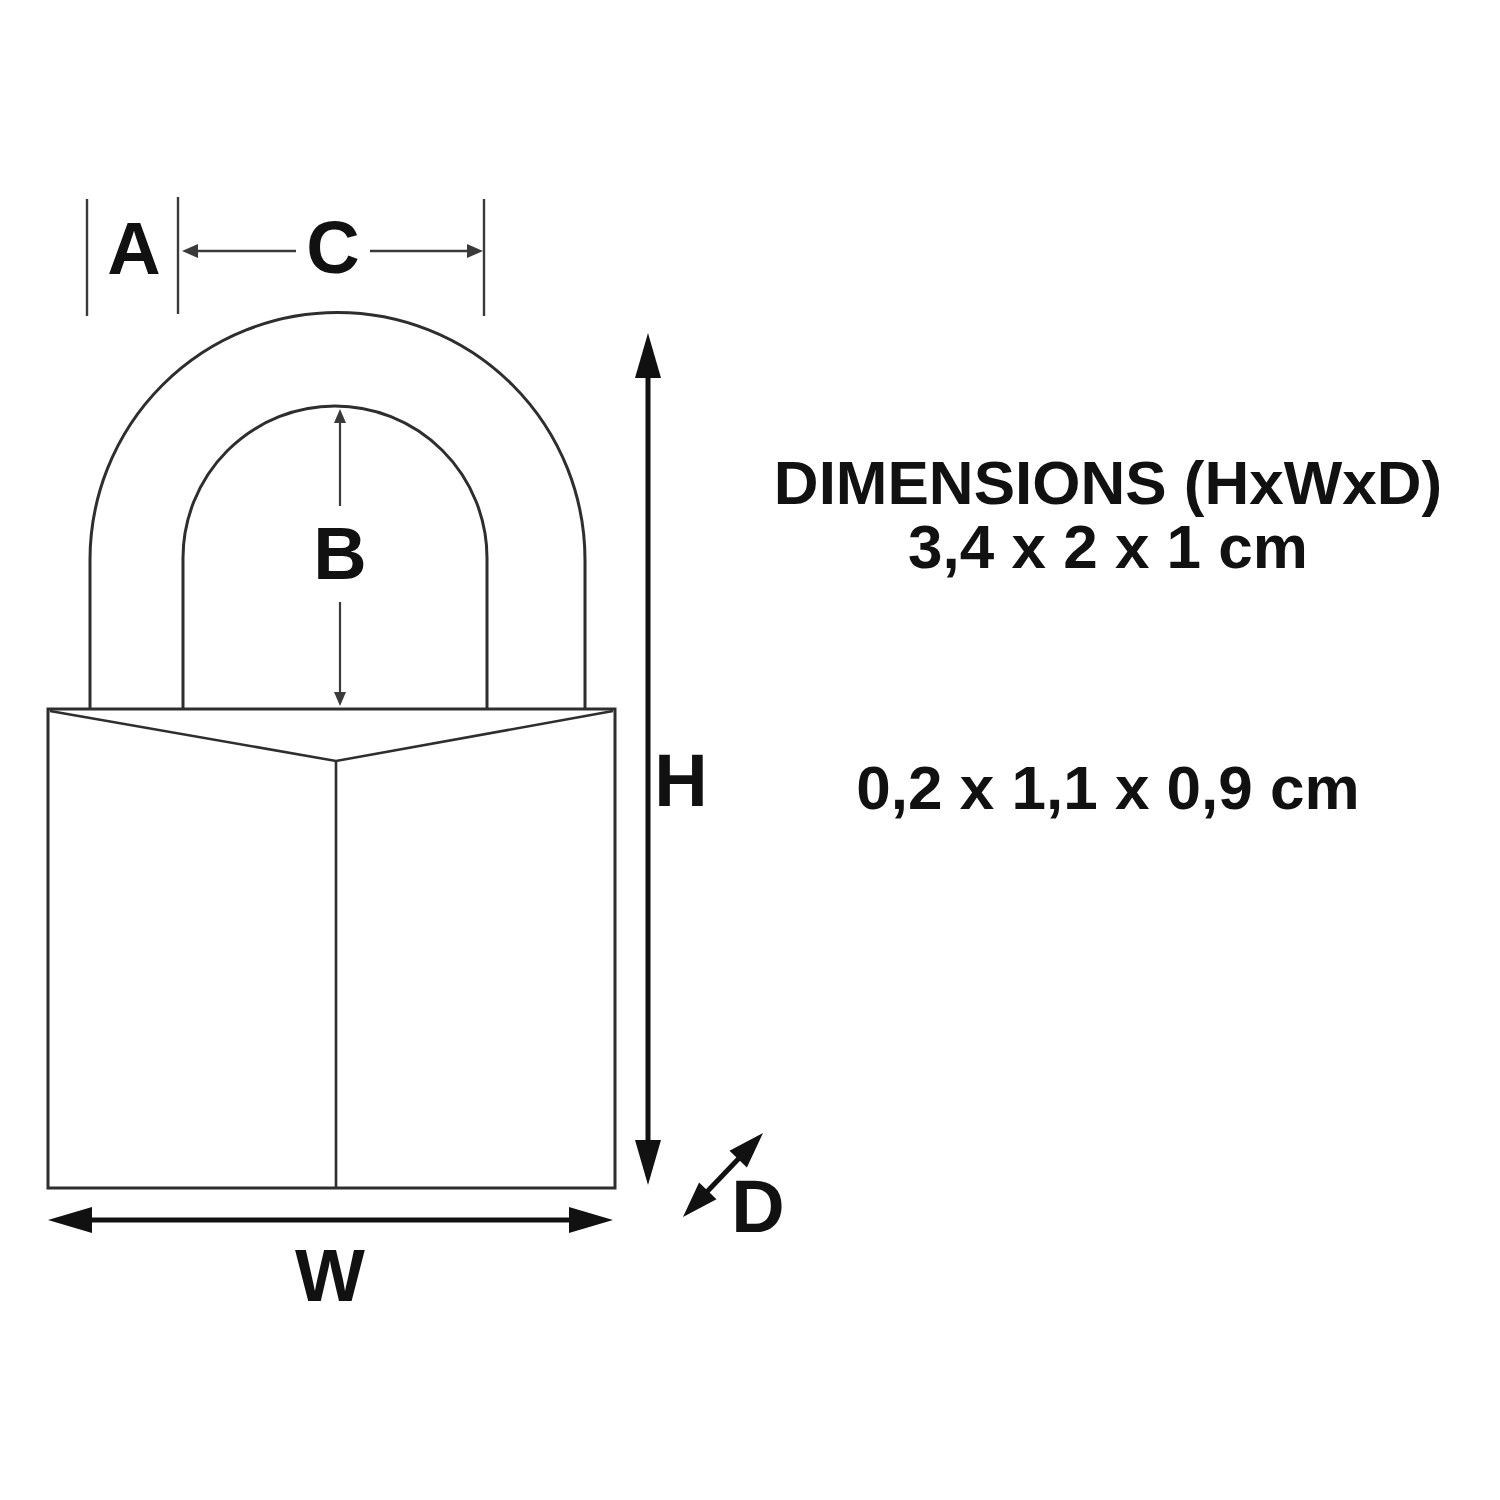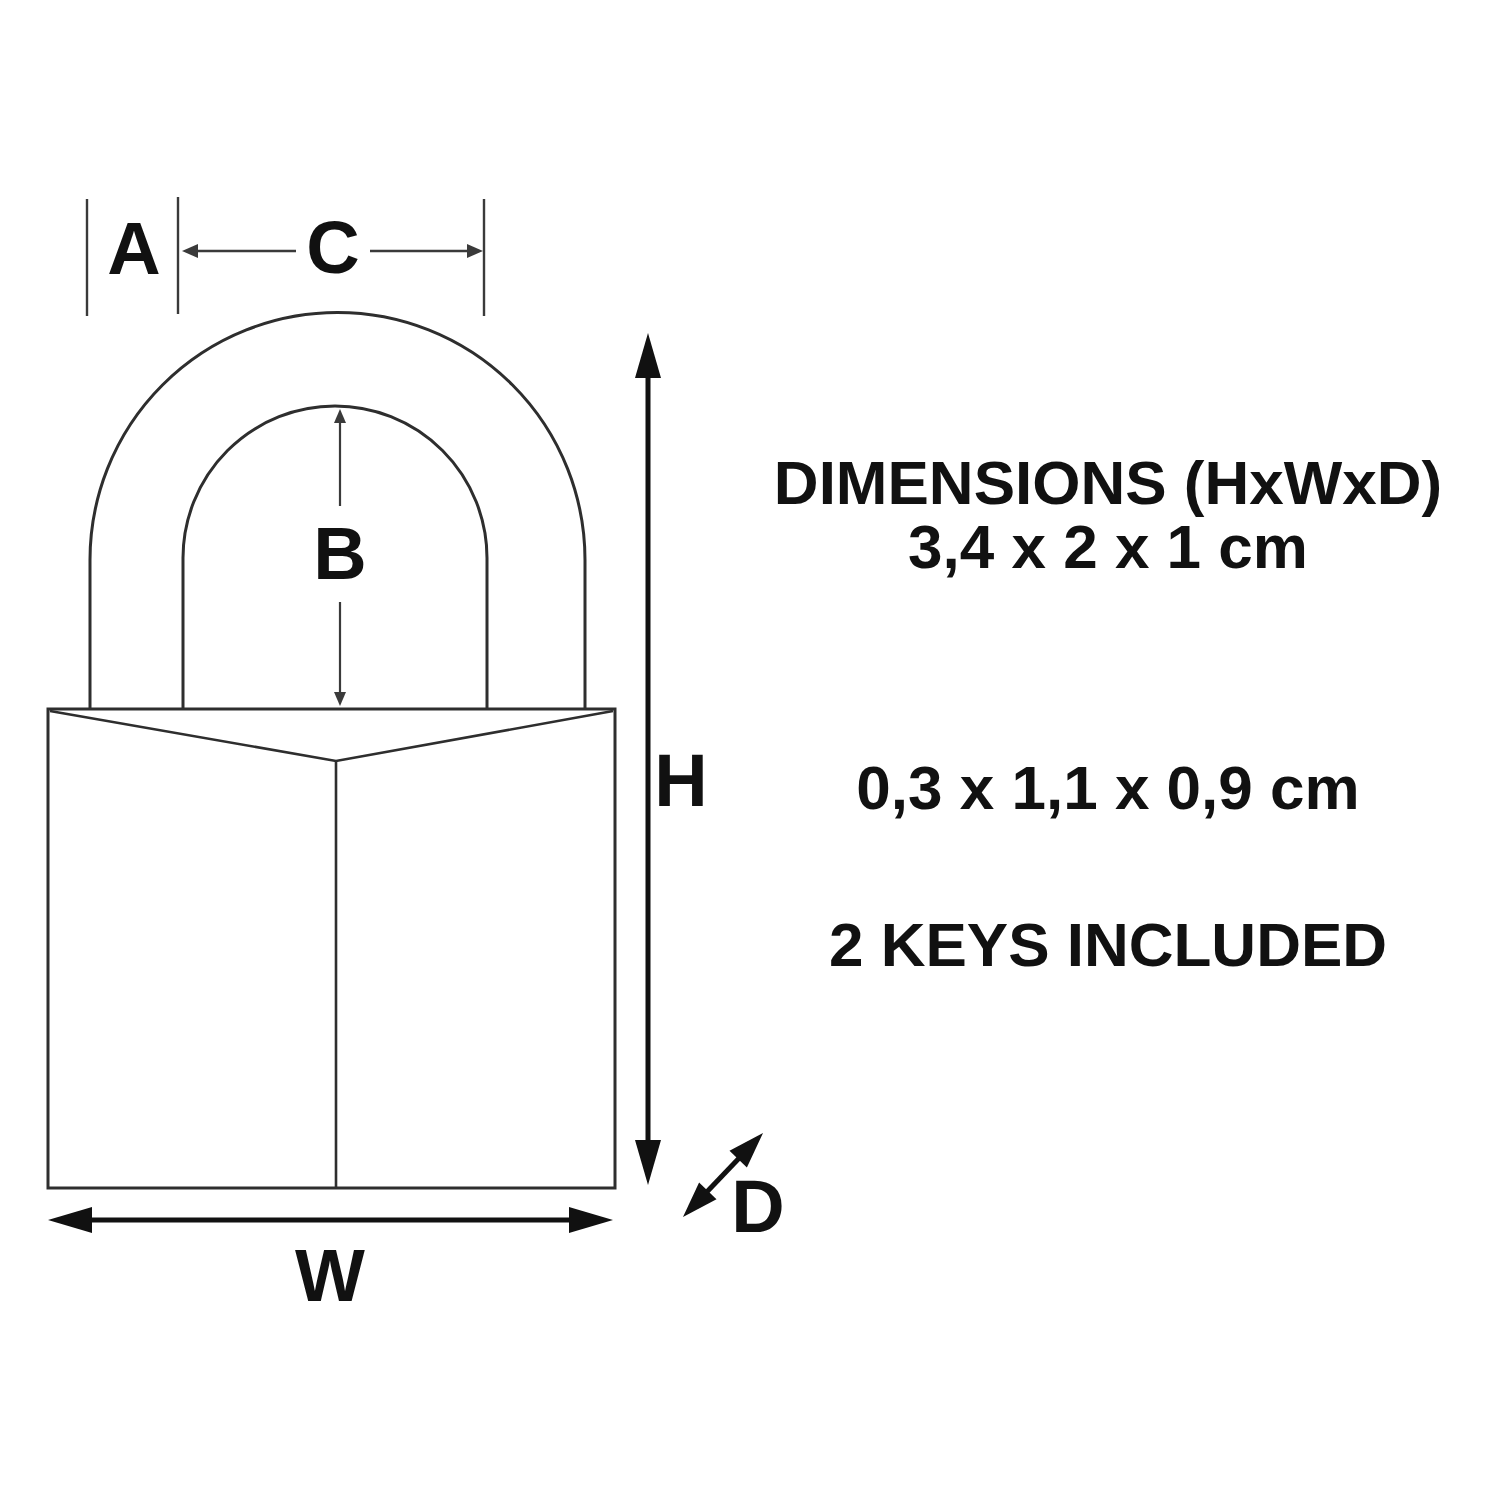--- a/index.html
+++ b/index.html
@@ -100,16 +100,15 @@
 
   <div class="dim-label" style="left:134px; top:249px; background:transparent;">A</div>
   <div class="dim-label" style="left:333px; top:248px;">C</div>
   <div class="dim-label" style="left:340px; top:554px;">B</div>
   <div class="dim-label" style="left:681px; top:781px; background:transparent;">H</div>
   <div class="dim-label" style="left:330px; top:1276px; background:transparent;">W</div>
   <div class="dim-label" style="left:758px; top:1207px; background:transparent;">D</div>
 
   <div class="spec-line" style="top:452px;">DIMENSIONS (HxWxD)</div>
   <div class="spec-line" style="top:516px;">3,4 x 2 x 1 cm</div>
-  <div class="spec-line" style="top:757px;">0,3 x 1,1 x 0,9 cm</div>
-  <div class="spec-line" style="top:914px;">2 KEYS INCLUDED</div>
+  <div class="spec-line" style="top:757px;">0,2 x 1,1 x 0,9 cm</div>
 
 </div>
 
 </body></html>

